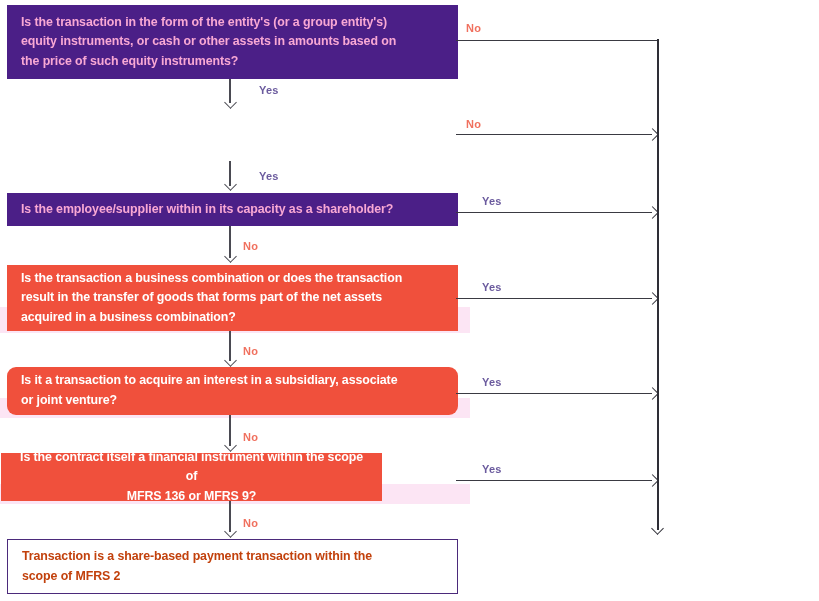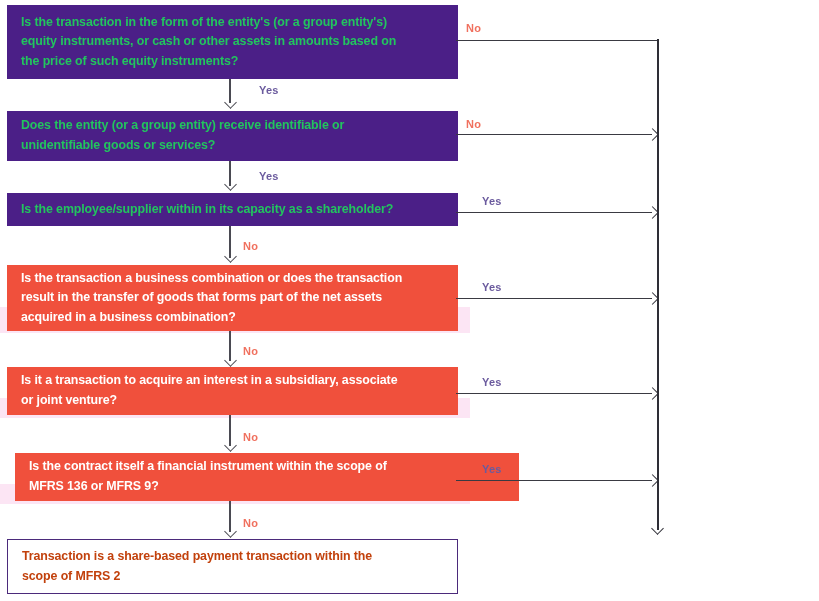--- a/index.html
+++ b/index.html
@@ -22,21 +22,21 @@
     padding:0 14px;
   }
   .node .txt{
     font-size:12.4px;
     font-weight:bold;
     line-height:1.58;
     letter-spacing:-0.1px;
     white-space:pre-line;
   }
   .node.purple{ background:#4b1f87; }
-  .node.purple .txt{ color:#22c55e; }
+  .node.purple .txt{ color:#f9a8d4; }
 
   .node.red{ background:#f0503c; }
   .node.red .txt{ color:#ffffff; }
 
   
   .pinkband{
     position:absolute;
     background:#fbe0f2;
     opacity:.85;
   }
@@ -88,44 +88,40 @@
 <body>
 
 <div id="stage">
 
   <div class="node purple" style="left:7px;top:5px;width:451px;height:74px;">
     <span class="txt">Is the transaction in the form of the entity's (or a group entity's)
 equity instruments, or cash or other assets in amounts based on
 the price of such equity instruments?</span>
   </div>
 
-  <div class="node purple" style="left:7px;top:111px;width:451px;height:50px;">
-    <span class="txt">Does the entity (or a group entity) receive identifiable or
-unidentifiable goods or services?</span>
-  </div>
 
   <div class="node purple" style="left:7px;top:193px;width:451px;height:33px;">
     <span class="txt">Is the employee/supplier within in its capacity as a shareholder?</span>
   </div>
 
   <div class="pinkband" style="left:0px;top:307px;width:470px;height:26px;"></div>
   <div class="node red" style="left:7px;top:265px;width:451px;height:66px;">
     <span class="txt">Is the transaction a business combination or does the transaction
 result in the transfer of goods that forms part of the net assets
 acquired in a business combination?</span>
   </div>
 
   <div class="pinkband" style="left:0px;top:398px;width:470px;height:20px;"></div>
-  <div class="node red" style="left:7px;top:367px;width:451px;height:48px;">
+  <div class="node red" style="left:7px;top:367px;width:451px;height:48px;border-radius:9px;">
     <span class="txt">Is it a transaction to acquire an interest in a subsidiary, associate
 or joint venture?</span>
   </div>
 
   <div class="pinkband" style="left:0px;top:484px;width:470px;height:20px;"></div>
-  <div class="node red" style="left:15px;top:453px;width:504px;height:48px;">
+  <div class="node red" style="left:1px;top:453px;width:381px;height:48px;text-align:center;">
     <span class="txt">Is the contract itself a financial instrument within the scope of
 MFRS 136 or MFRS 9?</span>
   </div>
 
   <div class="node outline-purple" style="left:7px;top:539px;width:451px;height:55px;">
     <span class="txt">Transaction is a share-based payment transaction within the
 scope of MFRS 2</span>
   </div>
 
 

